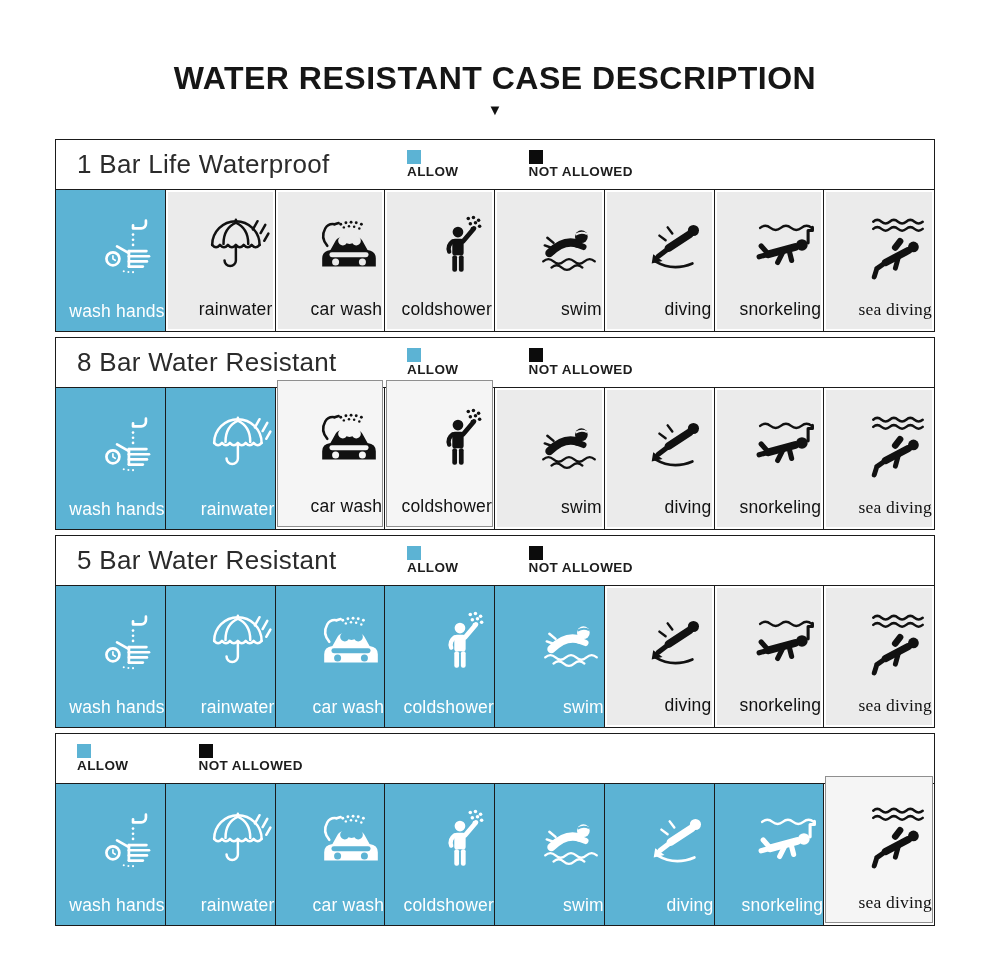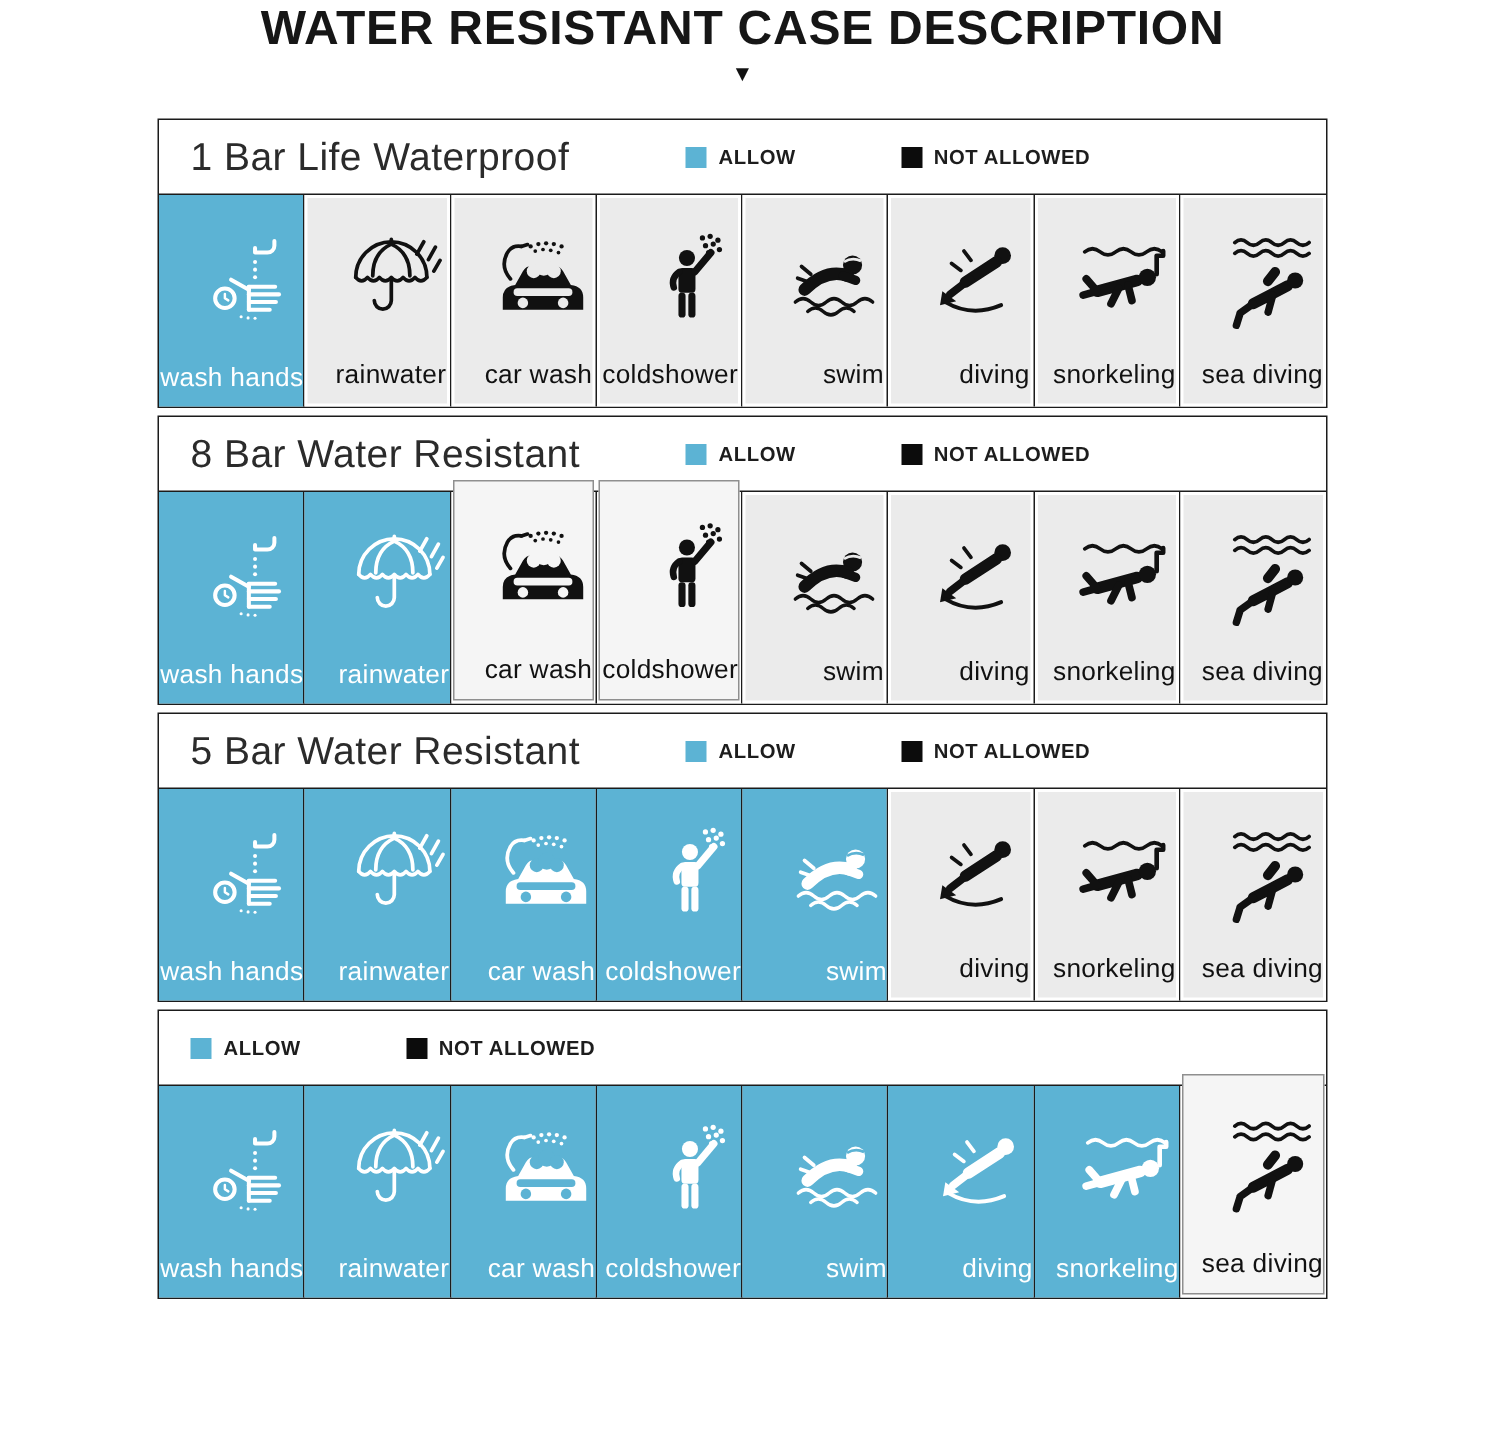--- a/index.html
+++ b/index.html
@@ -7,37 +7,37 @@
     --cellbg:#EBEBEB;
     --raisedbg:#F5F5F5;
     --border:#1B1B1B;
     --ink:#111111;
   }
   *{margin:0;padding:0;box-sizing:border-box;}
   html,body{background:#ffffff;}
   body{font-family:"Liberation Sans","DejaVu Sans",sans-serif;}
   .page{width:990px;height:965px;background:#fff;overflow:hidden;}
   .main-title{
-    text-align:center;font-size:32px;font-weight:bold;
+    padding-top:60px;text-align:center;font-size:32px;font-weight:bold;
     color:#161616;letter-spacing:0.5px;
   }
   .title-arrow{text-align:center;font-size:15px;color:#111;margin-top:5px;line-height:1;}
-  .sections{width:780px;margin:22px auto 14px auto;}
+  .sections{width:880px;margin:22px auto 14px auto;}
   .section{border:1px solid var(--border);background:#fff;margin-bottom:5px;}
   .section-header{height:49px;display:flex;align-items:center;padding-left:21px;}
   .section-title{flex:0 0 330px;font-size:26px;color:#2B2B2B;letter-spacing:0.3px;}
   .legend{display:flex;align-items:center;}
-  .legend-item{display:flex;align-items:flex-end;margin-right:70px;}
+  .legend-item{display:flex;align-items:flex-start;margin-right:70px;flex-direction:column;}
   .swatch{width:14px;height:14px;display:inline-block;margin-right:8px;}
   .swatch.allow{background:var(--allow);}
   .swatch.na{background:#0c0c0c;}
   .legend-label{font-size:13.5px;font-weight:bold;color:#1d1d1d;letter-spacing:0.4px;}
   .cells{display:grid;grid-template-columns:repeat(8,1fr);height:142px;border-top:1px solid var(--border);}
   .cell{border-right:1px solid var(--border);position:relative;background:#fff;}
-  .cell:last-child{border-right:none;}
+  .cell:last-child{border-right:none;font-family:Liberation Serif, serif;}
   .cell-inner{
     width:100%;height:100%;display:flex;flex-direction:column;align-items:flex-end;
     background:var(--cellbg);color:var(--ink);--iconbg:var(--cellbg);
   }
   .cell.blocked .cell-inner{margin:2px;width:calc(100% - 4px);height:calc(100% - 4px);}
   .cell.allowed .cell-inner{background:var(--allow);color:#ffffff;--iconbg:var(--allow);}
   .cell.raised .cell-inner{
     background:var(--raisedbg);--iconbg:var(--raisedbg);
     border:1px solid #8F8F8F;position:relative;z-index:2;
     margin:-8px 1px 2px 1px;width:calc(100% - 2px);height:calc(100% + 6px);

